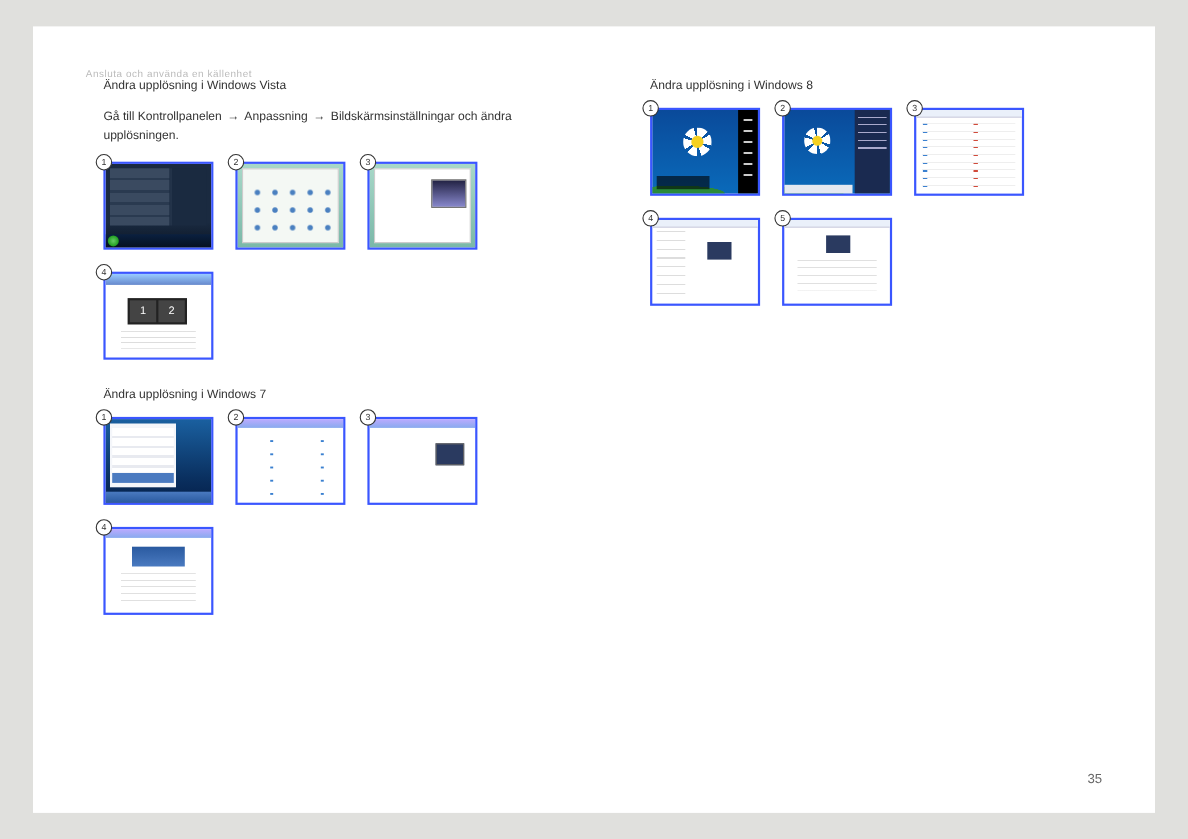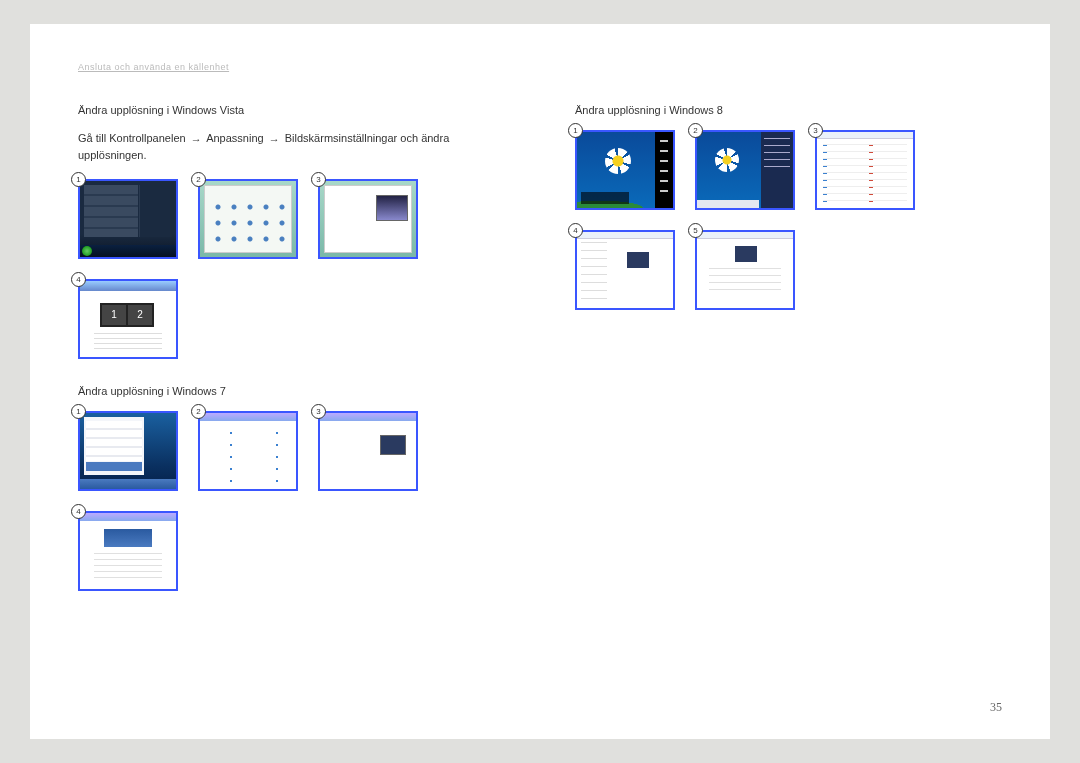--- a/index.html
+++ b/index.html
@@ -16,28 +16,26 @@
     width: 100%;
     height: 100%;
     box-sizing: border-box;
     padding: 38px 48px 28px 48px;
     position: relative;
   }
   .header {
     color: #bbb;
     font-size: 9px;
     letter-spacing: 0.5px;
-    margin-bottom: 32px;
-    text-decoration: underline;
   }
   .columns {
     display: flex;
     gap: 70px;
   }
-  .col { flex: 1; }
+  .col { flex: 1; margin-left: 16px; }
   .section-title {
     font-size: 11px;
     color: #333;
     margin-bottom: 14px;
   }
   .instruction {
     font-size: 11px;
     color: #333;
     line-height: 1.5;
     margin-bottom: 16px;
@@ -207,21 +205,20 @@
     background:#2a3a60;}
   .w8-res .lines{position:absolute;left:12px;right:12px;top:36px;height:28px;
     background:repeating-linear-gradient(#e0e0e0 0 1px,transparent 1px 7px);}
 
   .page-num {
     position: absolute;
     right: 48px;
     bottom: 24px;
     font-size: 12px;
     color: #666;
-    font-family: Liberation Serif, serif;
   }
 </style>
 </head>
 <body>
 
 <div class="page">
 
   <div class="header">Ansluta och använda en källenhet</div>
 
   <div class="columns">

